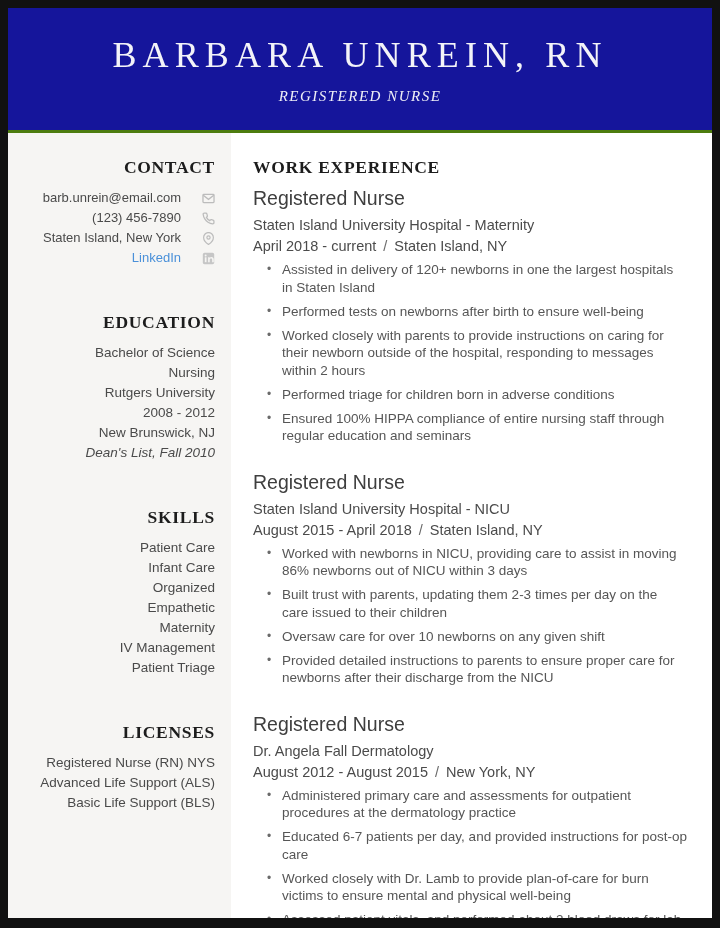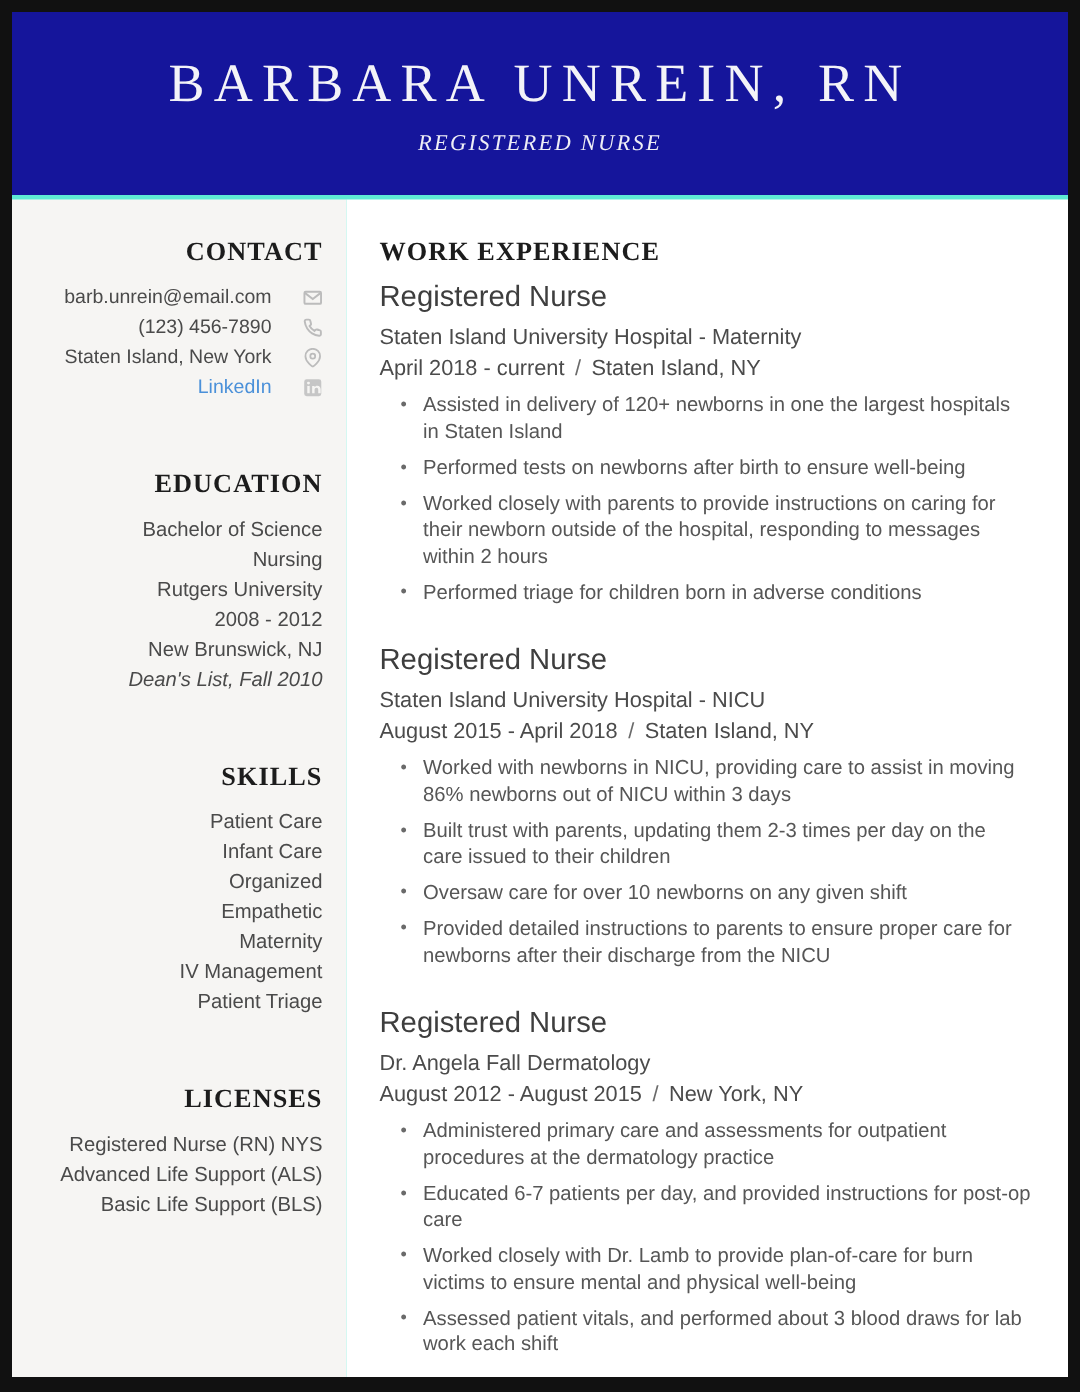--- a/index.html
+++ b/index.html
@@ -1,21 +1,21 @@
 <!DOCTYPE html>
 <html><head>
 <meta charset="utf-8">
 <style>
   * { margin: 0; padding: 0; box-sizing: border-box; }
   html, body { width: 720px; height: 928px; }
   body { font-family: "Liberation Sans", sans-serif; background: #e8e8e8; }
 
   .page {
     width: 720px; height: 928px;
-    background: #5eead4;
+    background: #4d7c0f;
     border: 8px solid #111111;
     border-bottom-width: 10px;
     display: flex; flex-direction: column;
     overflow: hidden;
   }
 
   
   .header {
     height: 122px; flex: 0 0 122px;
     background: #15159b;
@@ -203,20 +203,21 @@
         <div class="job-title">Registered Nurse</div>
         <div class="job-company">Staten Island University Hospital - Maternity</div>
         <div class="job-meta">
           <span>April 2018 - current</span><span class="sep">/</span><span>Staten Island, NY</span>
         </div>
         <ul class="bullets">
           <li>Assisted in delivery of 120+ newborns in one the largest hospitals in Staten Island</li>
           <li>Performed tests on newborns after birth to ensure well-being</li>
           <li>Worked closely with parents to provide instructions on caring for their newborn outside of the hospital, responding to messages within 2 hours</li>
           <li>Performed triage for children born in adverse conditions</li>
+          <li>Ensured 100% HIPPA compliance of entire nursing staff through regular education and seminars</li>
         </ul>
       </div>
 
       <div class="job">
         <div class="job-title">Registered Nurse</div>
         <div class="job-company">Staten Island University Hospital - NICU</div>
         <div class="job-meta">
           <span>August 2015 - April 2018</span><span class="sep">/</span><span>Staten Island, NY</span>
         </div>
         <ul class="bullets">

